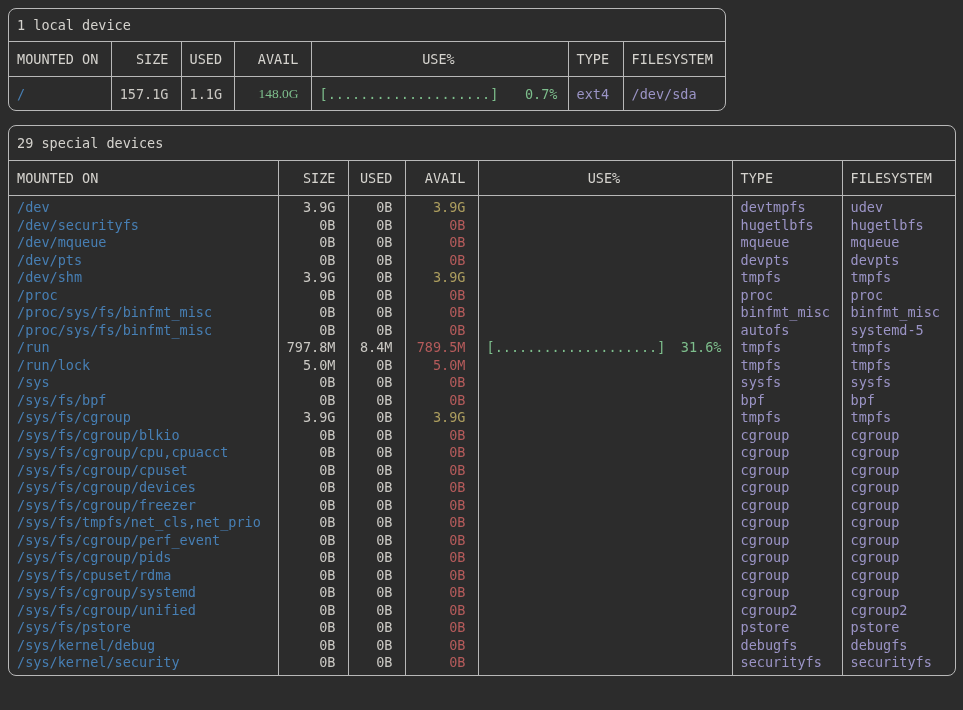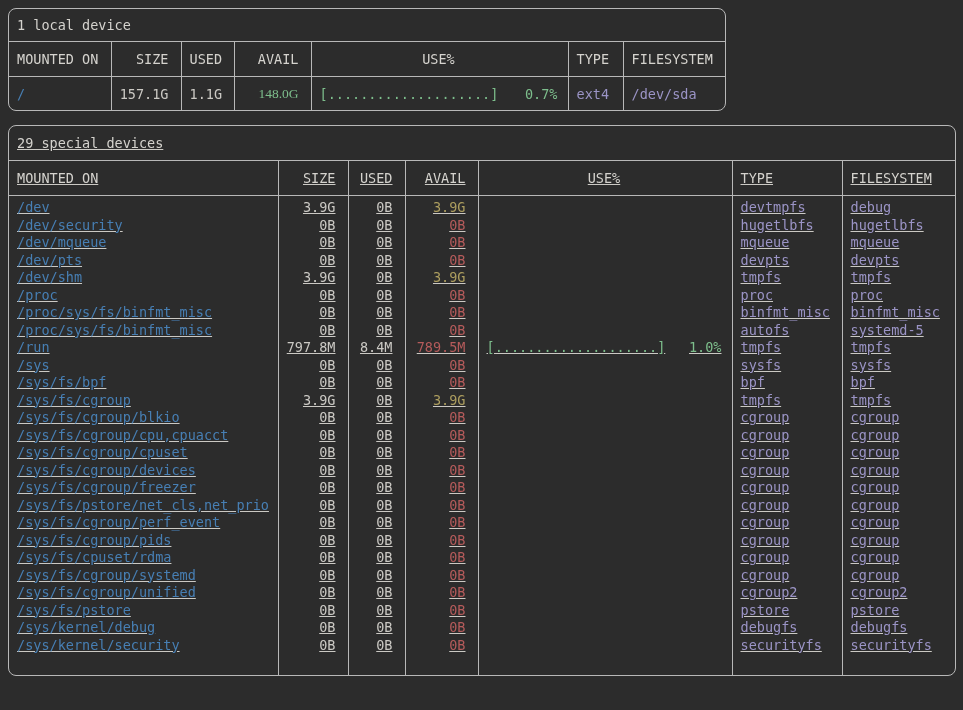--- a/index.html
+++ b/index.html
@@ -21,21 +21,21 @@
     font-size:13.5px;color:var(--text);
     overflow:hidden;
   }
   .duf{
     position:absolute;
     border:1px solid var(--border);
     border-radius:8px;
     overflow:hidden;
   }
   #local-table{left:8px;top:8px;width:716px;}
-  #special-table{left:8px;top:125px;width:946px;text-decoration:underline;}
+  #special-table{left:8px;top:125px;width:946px;}
   .title{
     border-bottom:1px solid var(--border);
     display:flex;align-items:center;
     padding:0 8px;color:var(--heading);
   }
   #local-table .title{height:32px;}
   #special-table .title{height:34px;}
   table{border-collapse:collapse;table-layout:fixed;width:100%;}
   th,td{
     border-left:1px solid var(--border);
@@ -45,21 +45,21 @@
   }
   th:first-child,td:first-child{border-left:none;}
   thead th{
     border-bottom:1px solid var(--border);
     text-align:left;height:34px;color:var(--heading);
   }
   #local-table thead th{height:34px;}
   #local-table tbody td{height:33px;}
   #special-table tbody td{height:17.5px;line-height:17.5px;padding-top:0;padding-bottom:0;}
   #special-table tbody tr:first-child td{padding-top:3px;}
-  #special-table tbody tr:last-child td{padding-bottom:21px;}
+  #special-table tbody tr:last-child td{padding-bottom:3px;}
   .c-num{text-align:right;padding-right:12px;}
   th.c-use{text-align:center;}
   td.c-use .usewrap{display:flex;justify-content:space-between;align-items:center;}
   tbody .c-mount{color:var(--mount);}
   tbody .c-fs{color:var(--fs_purple);}
   tbody td.a-green{color:var(--green);font-family:Liberation Serif, serif;}
   tbody td.a-yellow{color:var(--yellow);}
   tbody td.a-red{color:var(--red);}
   .bar,.pct{color:var(--green);}
 </style>
@@ -132,24 +132,24 @@
         </tr>
       </thead>
     <tbody>
         <tr>
           <td class="c-mount">/dev</td>
           <td class="c-num">3.9G</td>
           <td class="c-num">0B</td>
           <td class="c-num a-yellow">3.9G</td>
           <td class="c-use"></td>
           <td class="c-fs">devtmpfs</td>
-          <td class="c-fs">debug</td>
-        </tr>
-        <tr>
-          <td class="c-mount">/dev/security</td>
+          <td class="c-fs">udev</td>
+        </tr>
+        <tr>
+          <td class="c-mount">/dev/securityfs</td>
           <td class="c-num">0B</td>
           <td class="c-num">0B</td>
           <td class="c-num a-red">0B</td>
           <td class="c-use"></td>
           <td class="c-fs">hugetlbfs</td>
           <td class="c-fs">hugetlbfs</td>
         </tr>
         <tr>
           <td class="c-mount">/dev/mqueue</td>
           <td class="c-num">0B</td>
@@ -205,27 +205,36 @@
           <td class="c-fs">systemd-5</td>
         </tr>
         <tr>
           <td class="c-mount">/run</td>
           <td class="c-num">797.8M</td>
           <td class="c-num">8.4M</td>
           <td class="c-num a-red">789.5M</td>
           <td class="c-use">
             <div class="usewrap">
               <span class="bar">[....................]</span>
-              <span class="pct">1.0%</span>
+              <span class="pct">31.6%</span>
             </div>
           </td>
           <td class="c-fs">tmpfs</td>
           <td class="c-fs">tmpfs</td>
         </tr>
         <tr>
+          <td class="c-mount">/run/lock</td>
+          <td class="c-num">5.0M</td>
+          <td class="c-num">0B</td>
+          <td class="c-num a-red">5.0M</td>
+          <td class="c-use"></td>
+          <td class="c-fs">tmpfs</td>
+          <td class="c-fs">tmpfs</td>
+        </tr>
+        <tr>
           <td class="c-mount">/sys</td>
           <td class="c-num">0B</td>
           <td class="c-num">0B</td>
           <td class="c-num a-red">0B</td>
           <td class="c-use"></td>
           <td class="c-fs">sysfs</td>
           <td class="c-fs">sysfs</td>
         </tr>
         <tr>
           <td class="c-mount">/sys/fs/bpf</td>
@@ -284,21 +293,21 @@
         <tr>
           <td class="c-mount">/sys/fs/cgroup/freezer</td>
           <td class="c-num">0B</td>
           <td class="c-num">0B</td>
           <td class="c-num a-red">0B</td>
           <td class="c-use"></td>
           <td class="c-fs">cgroup</td>
           <td class="c-fs">cgroup</td>
         </tr>
         <tr>
-          <td class="c-mount">/sys/fs/pstore/net_cls,net_prio</td>
+          <td class="c-mount">/sys/fs/tmpfs/net_cls,net_prio</td>
           <td class="c-num">0B</td>
           <td class="c-num">0B</td>
           <td class="c-num a-red">0B</td>
           <td class="c-use"></td>
           <td class="c-fs">cgroup</td>
           <td class="c-fs">cgroup</td>
         </tr>
         <tr>
           <td class="c-mount">/sys/fs/cgroup/perf_event</td>
           <td class="c-num">0B</td>

